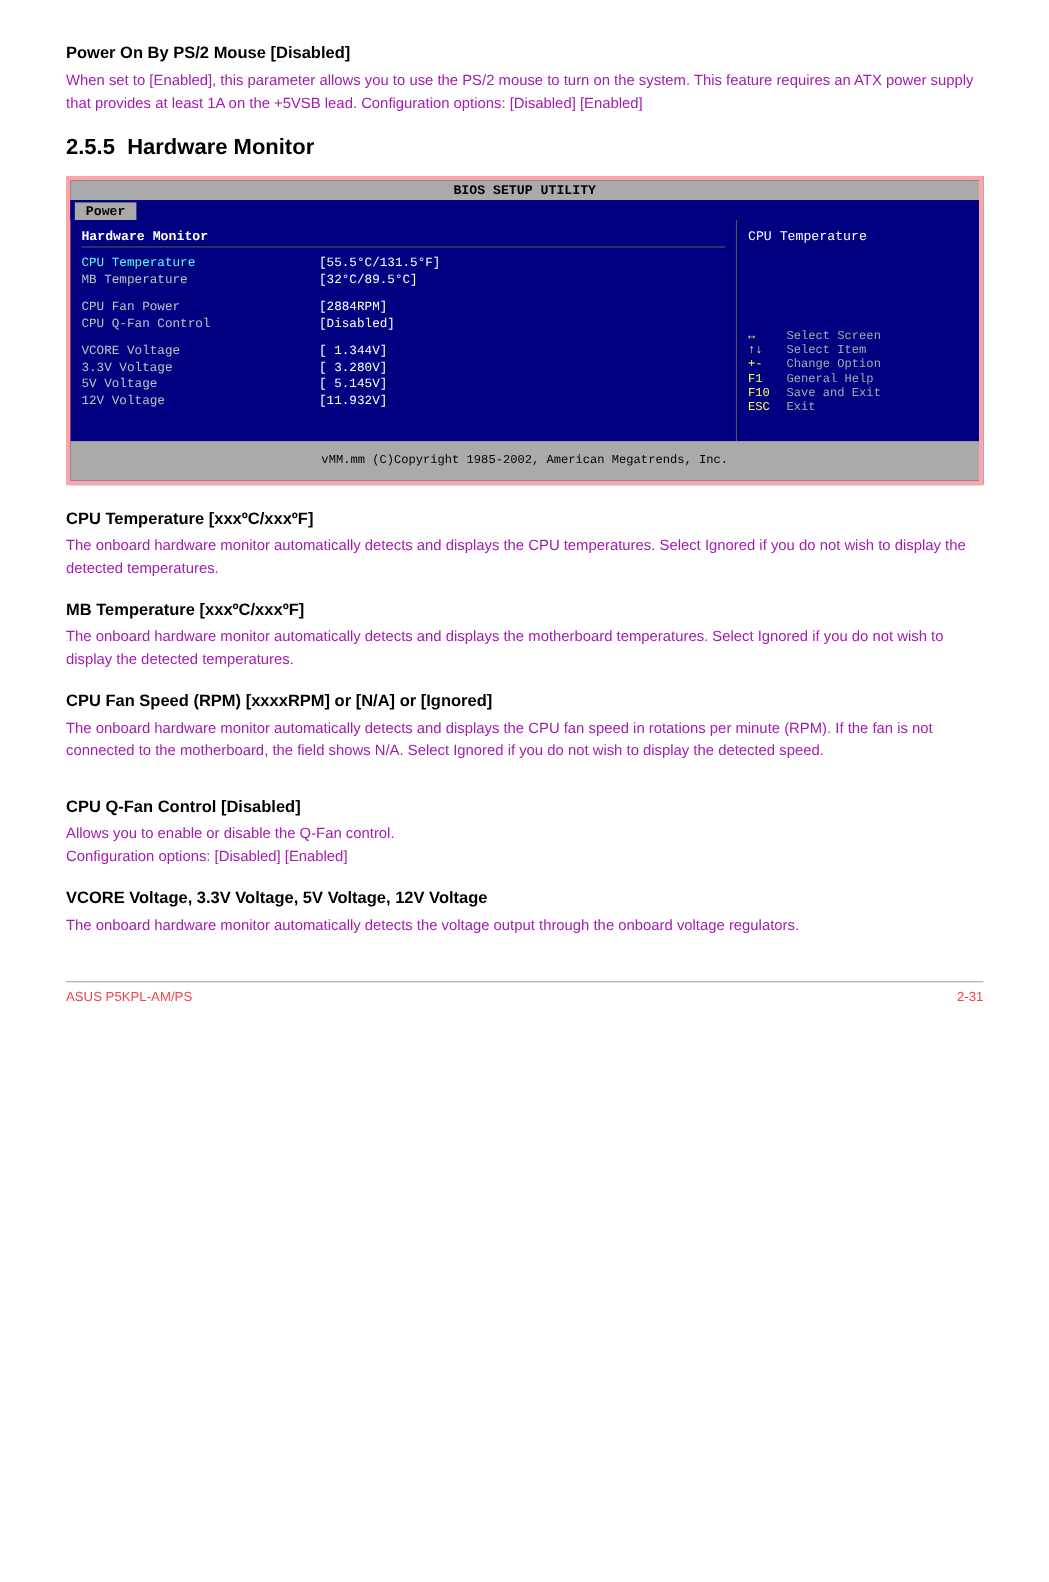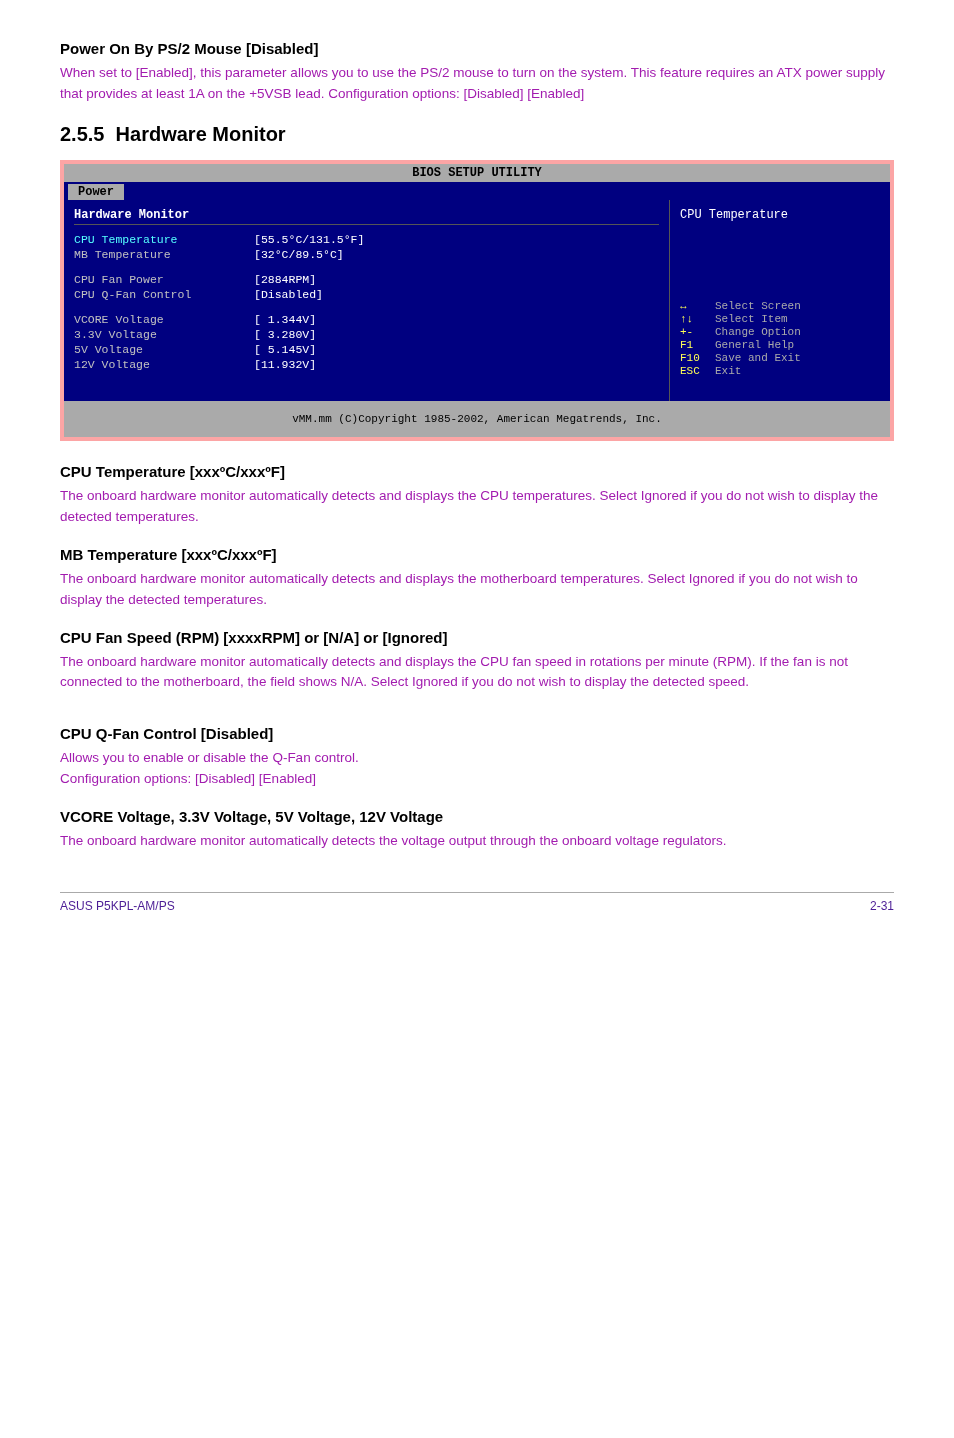--- a/index.html
+++ b/index.html
@@ -107,20 +107,21 @@
       font-size: 11.5px;
     }
 
     .bios-key.white {
       color: #c0c0c0;
     }
 
     .bios-val {
       color: #ffffff;
       font-size: 11.5px;
+      margin-left: 36px;
     }
 
     .bios-spacer {
       height: 10px;
     }
 
     .bios-legend {
       margin-top: 10px;
       font-size: 11px;
       color: #aaaaaa;
@@ -161,21 +162,21 @@
       border: none;
       border-top: 1px solid #aaa;
       margin-top: 40px;
       margin-bottom: 6px;
     }
 
     .page-footer {
       display: flex;
       justify-content: space-between;
       font-size: 12px;
-      color: #4c1d95;
+      color: #ef4444;
     }
   </style>
 </head>
 <body>
 
 <div>
   <div class="section-title">Power On By PS/2 Mouse [Disabled]</div>
   <div class="section-desc">When set to [Enabled], this parameter allows you to use the PS/2 mouse to turn on the system. This feature requires an ATX power supply that provides at least 1A on the +5VSB lead. Configuration options: [Disabled] [Enabled]</div>
 </div>
 

